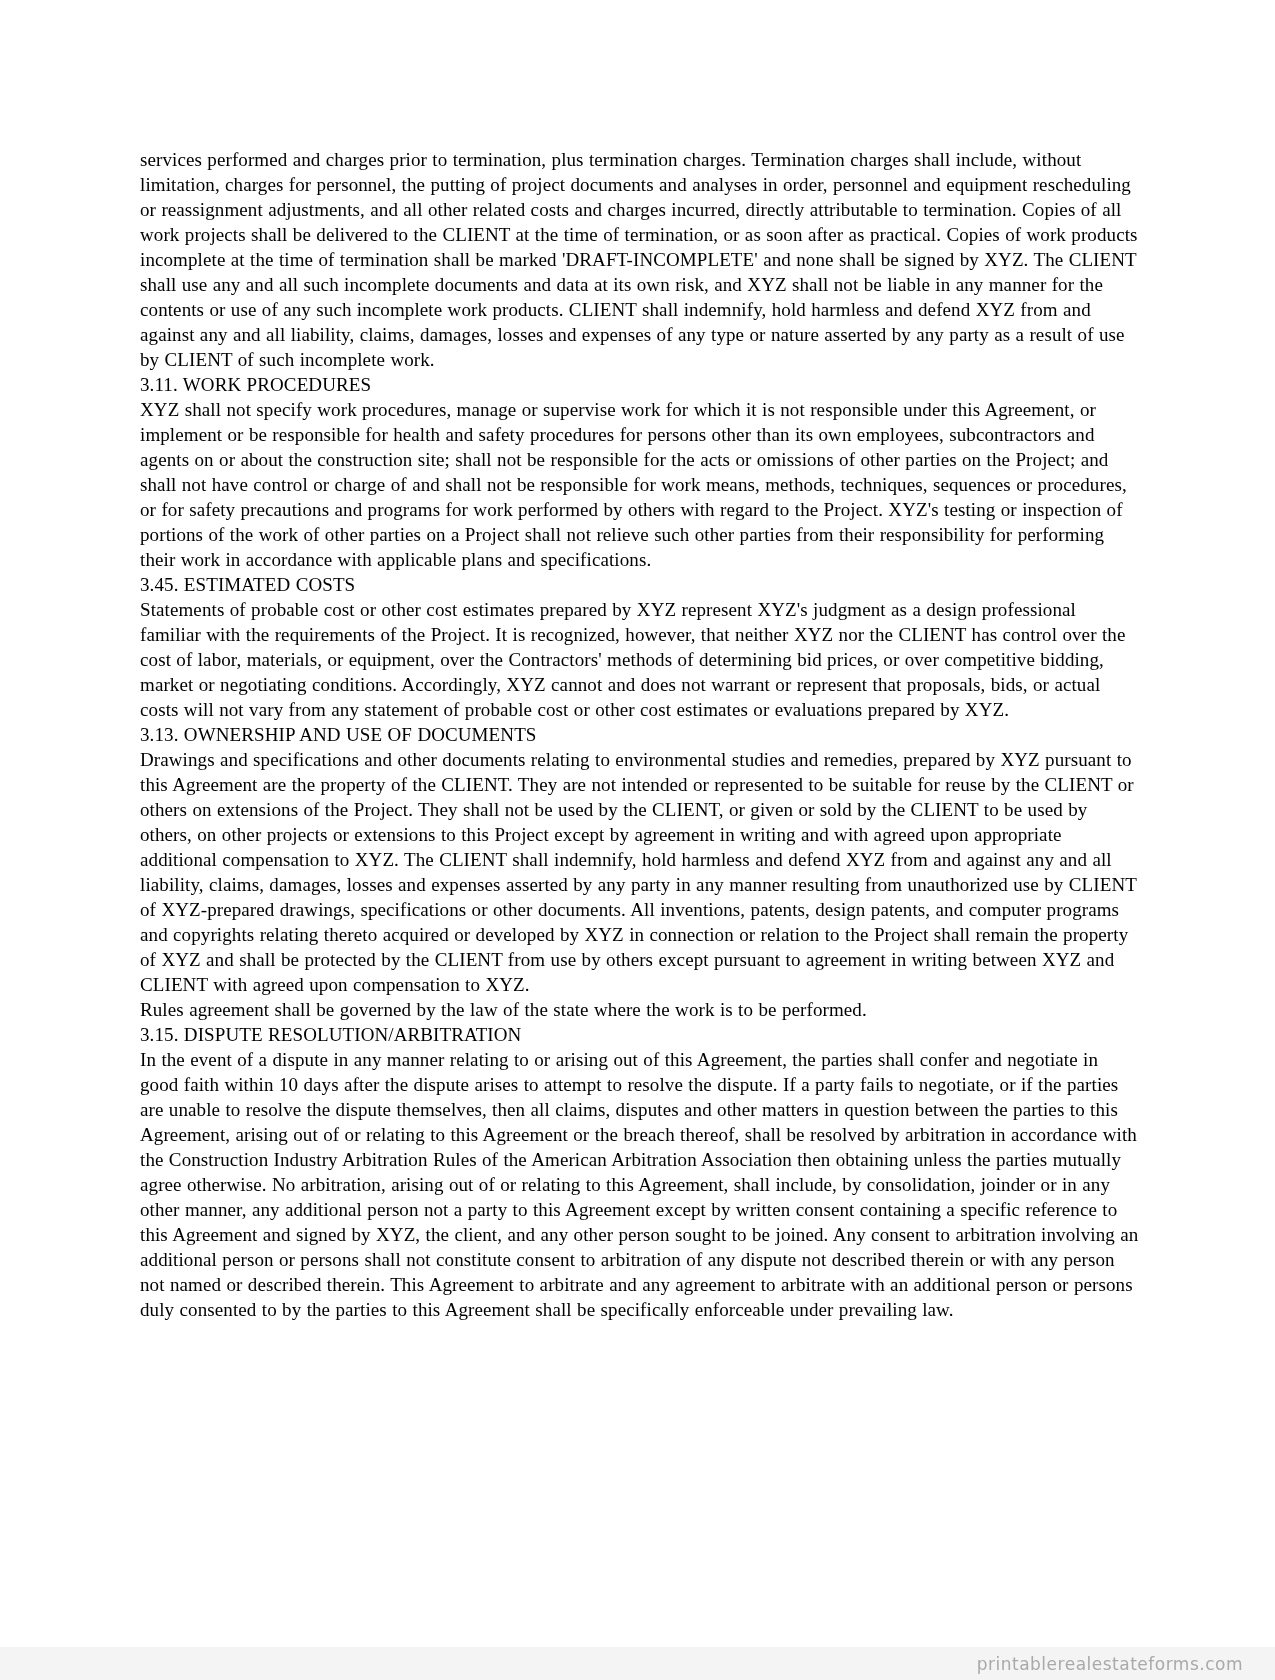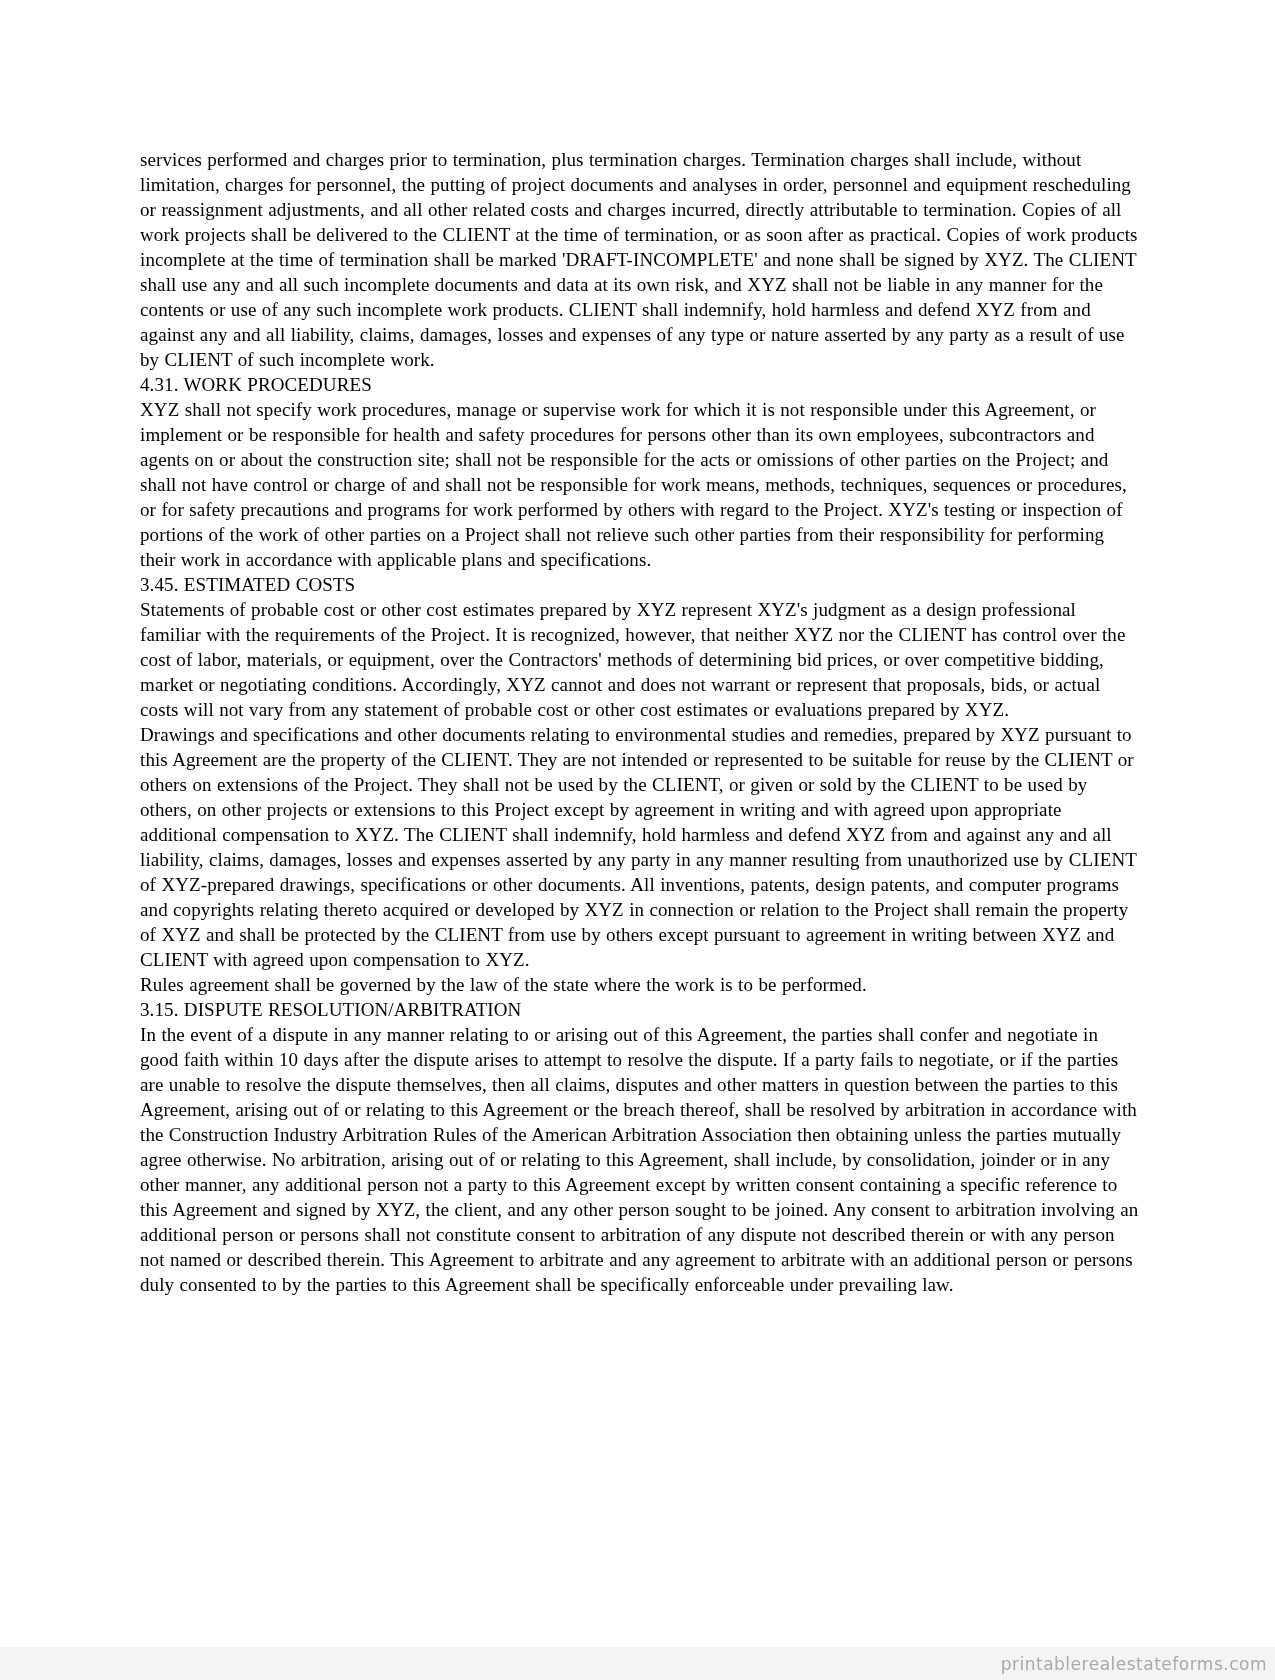--- a/index.html
+++ b/index.html
@@ -34,40 +34,41 @@
   .footer-bar {
     position: absolute;
     left: 0;
     bottom: 0;
     width: 1275px;
     height: 33px;
     background: #f4f4f4;
     display: flex;
     align-items: center;
     justify-content: flex-end;
-    padding-right: 8px;
+    padding-right: 32px;
   }
   .watermark {
     font-family: "DejaVu Sans", sans-serif;
     font-size: 17px;
     color: #a9a9a9;
     letter-spacing: 0.5px;
   }
 </style>
 </head>
 <body>
 
 <div class="page">
 
   <div class="document-text">
     <div class="block para">services performed and charges prior to termination, plus termination charges. Termination charges shall include, without limitation, charges for personnel, the putting of project documents and analyses in order, personnel and equipment rescheduling or reassignment adjustments, and all other related costs and charges incurred, directly attributable to termination. Copies of all work projects shall be delivered to the CLIENT at the time of termination, or as soon after as practical. Copies of work products incomplete at the time of termination shall be marked 'DRAFT-INCOMPLETE' and none shall be signed by XYZ. The CLIENT shall use any and all such incomplete documents and data at its own risk, and XYZ shall not be liable in any manner for the contents or use of any such incomplete work products. CLIENT shall indemnify, hold harmless and defend XYZ from and against any and all liability, claims, damages, losses and expenses of any type or nature asserted by any party as a result of use by CLIENT of such incomplete work.</div>
-    <div class="block heading">4.31. WORK PROCEDURES</div>
+    <div class="block heading">3.11. WORK PROCEDURES</div>
     <div class="block para">XYZ shall not specify work procedures, manage or supervise work for which it is not responsible under this Agreement, or implement or be responsible for health and safety procedures for persons other than its own employees, subcontractors and agents on or about the construction site; shall not be responsible for the acts or omissions of other parties on the Project; and shall not have control or charge of and shall not be responsible for work means, methods, techniques, sequences or procedures, or for safety precautions and programs for work performed by others with regard to the Project. XYZ's testing or inspection of portions of the work of other parties on a Project shall not relieve such other parties from their responsibility for performing their work in accordance with applicable plans and specifications.</div>
     <div class="block heading">3.45. ESTIMATED COSTS</div>
     <div class="block para">Statements of probable cost or other cost estimates prepared by XYZ represent XYZ's judgment as a design professional familiar with the requirements of the Project. It is recognized, however, that neither XYZ nor the CLIENT has control over the cost of labor, materials, or equipment, over the Contractors' methods of determining bid prices, or over competitive bidding, market or negotiating conditions. Accordingly, XYZ cannot and does not warrant or represent that proposals, bids, or actual costs will not vary from any statement of probable cost or other cost estimates or evaluations prepared by XYZ.</div>
+    <div class="block heading">3.13. OWNERSHIP AND USE OF DOCUMENTS</div>
     <div class="block para">Drawings and specifications and other documents relating to environmental studies and remedies, prepared by XYZ pursuant to this Agreement are the property of the CLIENT. They are not intended or represented to be suitable for reuse by the CLIENT or others on extensions of the Project. They shall not be used by the CLIENT, or given or sold by the CLIENT to be used by others, on other projects or extensions to this Project except by agreement in writing and with agreed upon appropriate additional compensation to XYZ. The CLIENT shall indemnify, hold harmless and defend XYZ from and against any and all liability, claims, damages, losses and expenses asserted by any party in any manner resulting from unauthorized use by CLIENT of XYZ-prepared drawings, specifications or other documents. All inventions, patents, design patents, and computer programs and copyrights relating thereto acquired or developed by XYZ in connection or relation to the Project shall remain the property of XYZ and shall be protected by the CLIENT from use by others except pursuant to agreement in writing between XYZ and CLIENT with agreed upon compensation to XYZ.</div>
     <div class="block para">Rules agreement shall be governed by the law of the state where the work is to be performed.</div>
     <div class="block heading">3.15. DISPUTE RESOLUTION/ARBITRATION</div>
     <div class="block para">In the event of a dispute in any manner relating to or arising out of this Agreement, the parties shall confer and negotiate in good faith within 10 days after the dispute arises to attempt to resolve the dispute. If a party fails to negotiate, or if the parties are unable to resolve the dispute themselves, then all claims, disputes and other matters in question between the parties to this Agreement, arising out of or relating to this Agreement or the breach thereof, shall be resolved by arbitration in accordance with the Construction Industry Arbitration Rules of the American Arbitration Association then obtaining unless the parties mutually agree otherwise. No arbitration, arising out of or relating to this Agreement, shall include, by consolidation, joinder or in any other manner, any additional person not a party to this Agreement except by written consent containing a specific reference to this Agreement and signed by XYZ, the client, and any other person sought to be joined. Any consent to arbitration involving an additional person or persons shall not constitute consent to arbitration of any dispute not described therein or with any person not named or described therein. This Agreement to arbitrate and any agreement to arbitrate with an additional person or persons duly consented to by the parties to this Agreement shall be specifically enforceable under prevailing law.</div>
   </div>
 
   <div class="footer-bar">
     <span class="watermark">printablerealestateforms.com</span>
   </div>
 

